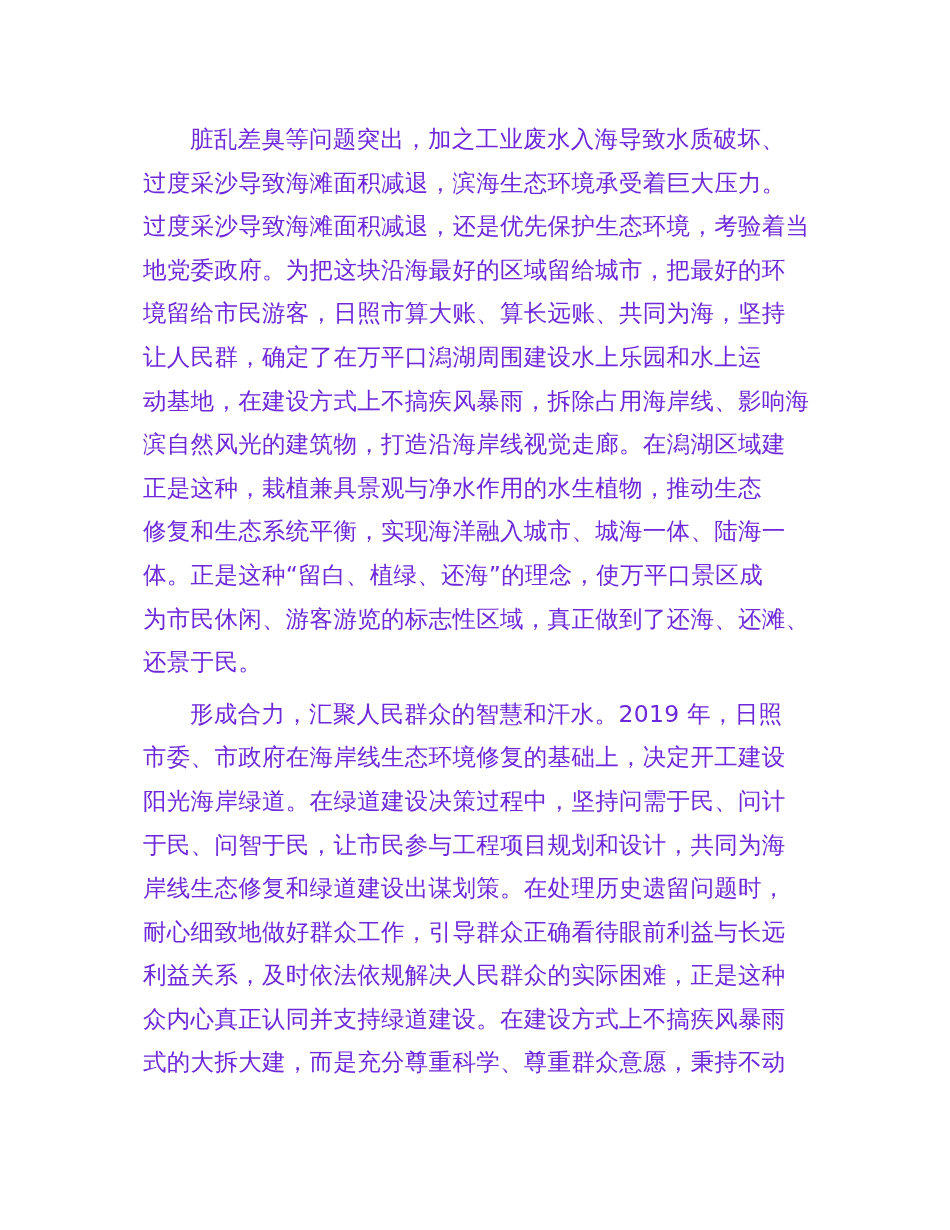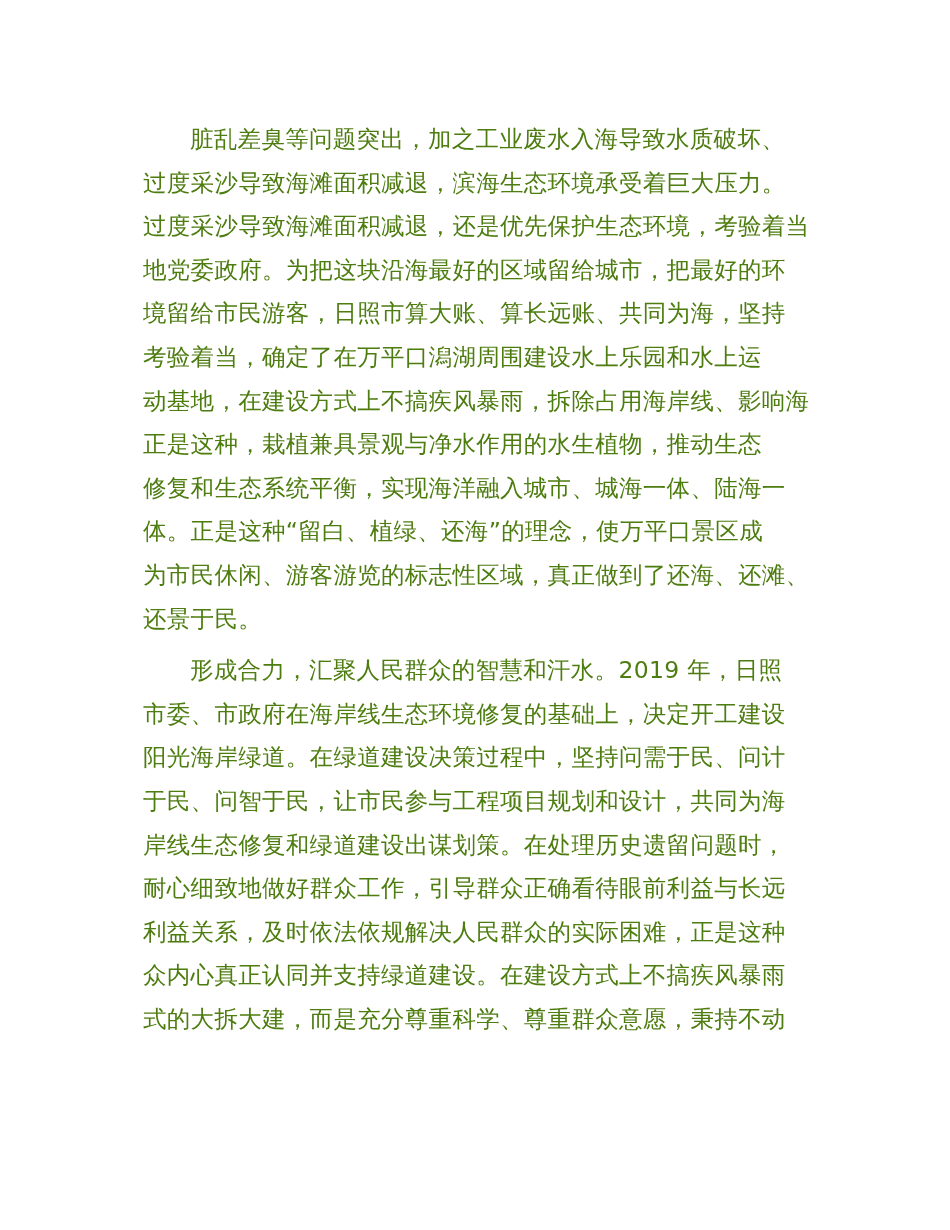--- a/index.html
+++ b/index.html
@@ -3,21 +3,21 @@
 <meta charset="utf-8">
 <style>
   html, body { margin: 0; padding: 0; background: #ffffff; }
   body { width: 950px; height: 1230px; position: relative; overflow: hidden; }
   .page {
     position: absolute;
     left: 143px;
     top: 118px;
     width: 670px;
     font-family: "DejaVu Sans", "Liberation Sans", sans-serif;
-    color: #4d7c0f;
+    color: #6d28d9;
   }
   .line {
     height: 43.6px;
     line-height: 43.6px;
     font-size: 23.5px;
     white-space: nowrap;
     letter-spacing: 0.3px;
   }
   .indent { padding-left: 47px; }
   .para-gap { height: 8px; }
@@ -25,22 +25,23 @@
 </head>
 <body>
 
 <div class="page">
   <div>
     <div class="line indent">脏乱差臭等问题突出，加之工业废水入海导致水质破坏、</div>
     <div class="line">过度采沙导致海滩面积减退，滨海生态环境承受着巨大压力。</div>
     <div class="line">过度采沙导致海滩面积减退，还是优先保护生态环境，考验着当</div>
     <div class="line">地党委政府。为把这块沿海最好的区域留给城市，把最好的环</div>
     <div class="line">境留给市民游客，日照市算大账、算长远账、共同为海，坚持</div>
-    <div class="line">考验着当，确定了在万平口潟湖周围建设水上乐园和水上运</div>
+    <div class="line">让人民群，确定了在万平口潟湖周围建设水上乐园和水上运</div>
     <div class="line">动基地，在建设方式上不搞疾风暴雨，拆除占用海岸线、影响海</div>
+    <div class="line">滨自然风光的建筑物，打造沿海岸线视觉走廊。在潟湖区域建</div>
     <div class="line">正是这种，栽植兼具景观与净水作用的水生植物，推动生态</div>
     <div class="line">修复和生态系统平衡，实现海洋融入城市、城海一体、陆海一</div>
     <div class="line">体。正是这种“留白、植绿、还海”的理念，使万平口景区成</div>
     <div class="line">为市民休闲、游客游览的标志性区域，真正做到了还海、还滩、</div>
     <div class="line">还景于民。</div>
   </div>
   <div class="para-gap"></div>
   <div>
     <div class="line indent">形成合力，汇聚人民群众的智慧和汗水。2019 年，日照</div>
     <div class="line">市委、市政府在海岸线生态环境修复的基础上，决定开工建设</div>

